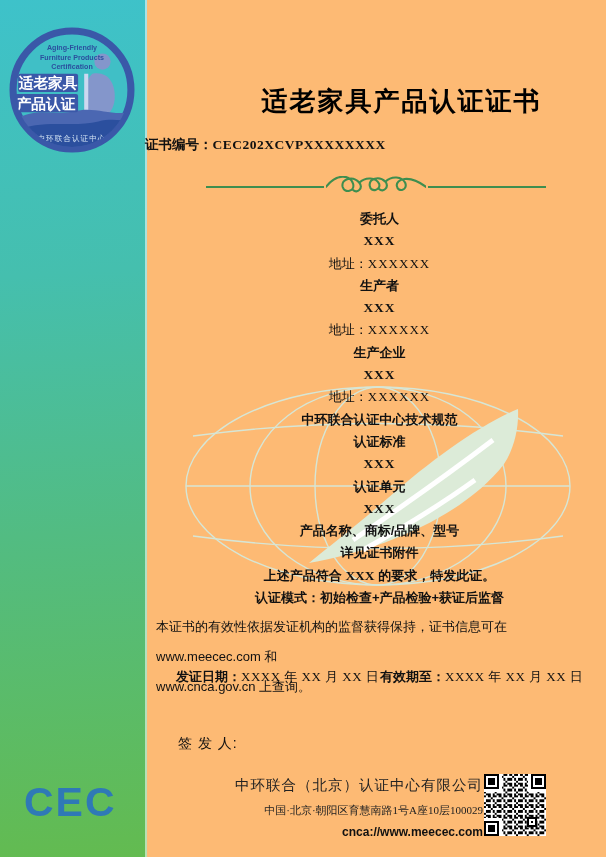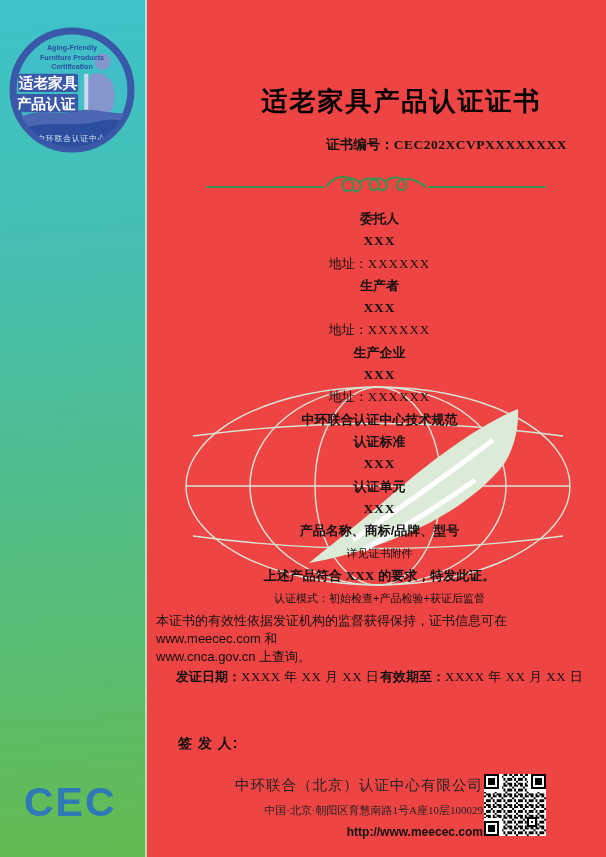--- a/index.html
+++ b/index.html
@@ -1,17 +1,17 @@
 <!DOCTYPE html>
 <html><head>
 <meta charset="utf-8">
 <style>
   html,body{margin:0;padding:0;background:#e8e8e8;}
   .page{
-    position:relative;width:606px;height:857px;background:#ef4444;
+    position:relative;width:606px;height:857px;background:#fdba74;
     font-family:"Liberation Sans",sans-serif;color:#111;overflow:hidden;
     margin:0 auto;
   }
   
   .sidebar{
     position:absolute;left:0;top:0;width:145px;height:857px;
     background:linear-gradient(176deg,#3ec2ca 0%,#45bfae 32%,#52bc82 62%,#63bb50 100%);
     border-right:2px solid rgba(255,255,255,.55);
   }
   .badge{position:absolute;left:9px;top:27px;width:126px;height:126px;}
@@ -23,59 +23,59 @@
   
   .main{position:absolute;left:145px;top:0;right:0;bottom:0;}
   .watermark{position:absolute;left:38px;top:384px;z-index:0;}
   .title{
     position:absolute;top:84px;left:12px;right:0;margin:0;z-index:1;
     text-align:center;padding-left:40px;
     font-size:26px;font-weight:bold;letter-spacing:2px;color:#000;
   }
   .cert-no{
     position:absolute;top:136px;left:0;right:39px;z-index:1;
-    text-align:right;font-size:13.5px;font-weight:bold;
+    text-align:left;font-size:13.5px;font-weight:bold;
   }
   .serif{font-family:"Liberation Serif",serif;}
   .cert-no .num{font-family:"Liberation Serif",serif;letter-spacing:.5px;}
   
   .divider{
     position:absolute;top:176px;left:0;right:0;z-index:1;
     display:flex;justify-content:center;align-items:flex-start;
   }
   .divider .rule{width:118px;height:0;border-top:2px solid #3e8e4f;margin-top:10px;}
   .divider svg{margin:0 2px;}
   
   .fields{position:absolute;top:208px;left:8px;right:0;z-index:1;text-align:center;}
   .fields>div{height:22.3px;line-height:22.3px;white-space:nowrap;}
   .f-label{font-size:13px;font-weight:bold;}
   .f-value{font-size:13.5px;font-weight:bold;font-family:"Liberation Serif",serif;letter-spacing:1px;}
-  .f-plain{font-size:11px;}
+  .f-plain{font-size:13px;font-weight:bold;}
   .f-addr{font-size:13px;}
   .f-addr .serif{letter-spacing:1px;}
   .f-bold{font-size:13px;font-weight:bold;}
   .f-bold .serif{font-size:13.5px;}
   
   .validity{
     position:absolute;top:612px;left:11px;right:12px;z-index:1;margin:0;
-    font-size:13px;line-height:18px;text-align:left;
+    font-size:13px;line-height:30px;text-align:left;
   }
   
   .dates{
     position:absolute;top:668px;left:0;right:0;z-index:1;
     display:flex;font-size:13px;
   }
   .dates .grp{white-space:nowrap;}
   .dates .g1{margin-left:31px;width:204px;}
   .dates .lbl{font-weight:bold;}
   .dates .val{font-family:"Liberation Serif",serif;letter-spacing:.5px;}
   
   .signer{
     position:absolute;top:735px;left:33px;z-index:1;
-    font-size:14px;font-weight:bold;letter-spacing:1px;
+    font-size:14px;font-weight:normal;letter-spacing:1px;
   }
   
   .issuer{
     position:absolute;top:776px;left:0;width:338px;z-index:1;text-align:right;
   }
   .issuer .company{font-family:"Liberation Serif",serif;font-size:14.5px;letter-spacing:1px;color:#222;}
   .issuer .addr{font-family:"Liberation Serif",serif;font-size:11px;margin-top:8px;color:#222;}
   .issuer .web{font-size:12px;font-weight:bold;margin-top:7px;color:#111;}
   .qr{position:absolute;left:339px;top:774px;width:62px;height:62px;z-index:1;}
 </style>
@@ -183,21 +183,21 @@
       <div class="grp">
         <span class="lbl">有效期至：</span><span class="val">XXXX 年 XX 月 XX 日</span>
       </div>
     </div>
 
     <div class="signer">签 发 人:</div>
 
     <div class="issuer">
       <div class="company">中环联合（北京）认证中心有限公司</div>
       <div class="addr">中国·北京·朝阳区育慧南路1号A座10层100029</div>
-      <div class="web">http://www.meecec.com</div>
+      <div class="web">cnca://www.meecec.com</div>
     </div>
 
     <svg class="qr" viewBox="0 0 29 29" shape-rendering="crispEdges">
       <defs>
         <pattern id="qrp" width="5" height="5" patternUnits="userSpaceOnUse">
           <rect x="0" y="0" width="1" height="1"></rect>
             <rect x="2" y="0" width="1" height="1"></rect>
           <rect x="4" y="0" width="1" height="1"></rect>
             <rect x="3" y="1" width="1" height="1"></rect>
           <rect x="1" y="2" width="2" height="1"></rect>

